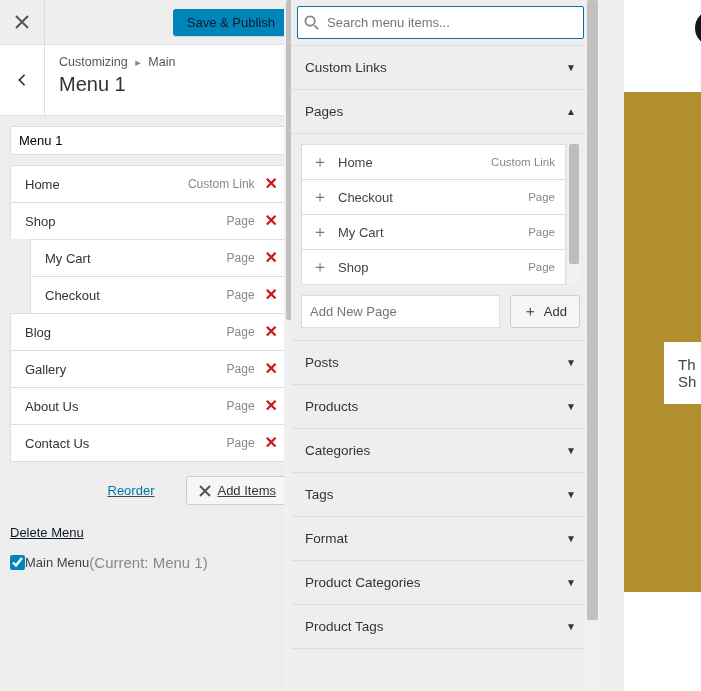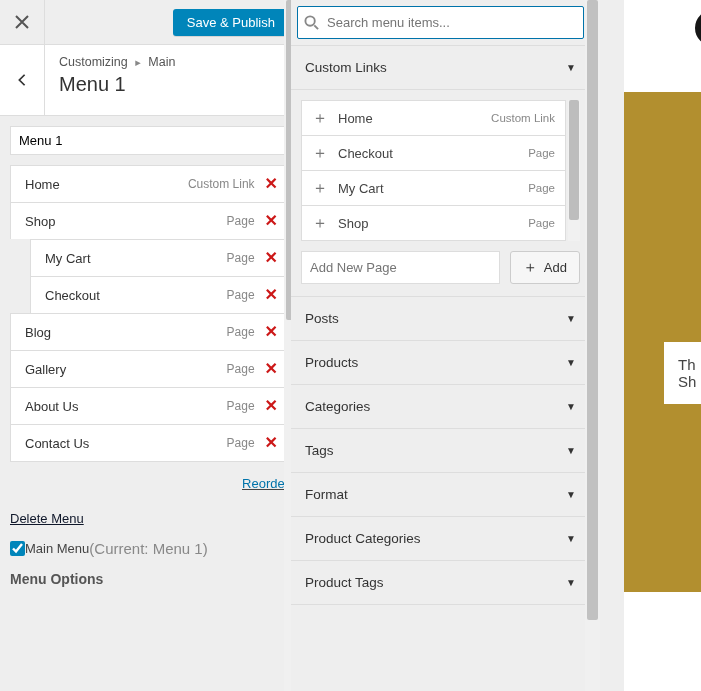--- a/index.html
+++ b/index.html
@@ -54,21 +54,21 @@
   }
   .close-x {
     width: 45px; height: 45px;
     display: flex; align-items: center; justify-content: center;
     color: #444; font-size: 18px;
     border-right: 1px solid #ddd;
     cursor: pointer;
   }
   .btn-primary {
     background: #0085ba;
-    color: #ffffff;
+    color: #0f172a;
     border: none;
     border-radius: 3px;
     padding: 6px 14px;
     font-size: 13px;
     cursor: pointer;
     box-shadow: 0 1px 0 rgba(0,0,0,.1);
   }
   .crumb-row {
     display: flex;
     align-items: flex-start;
@@ -408,31 +408,36 @@
           <span class="mi-label">Contact Us</span>
           <span class="mi-right">
               <span class="mi-type">Page</span>
               <span class="mi-remove">✕</span>
             </span>
         </div>
       </div>
 
       <div class="actions-row">
         <span class="link-blue">Reorder</span>
+        <button class="btn-secondary">
+          <svg width="12" height="12" viewBox="0 0 12 12">
+              <path d="M1 1 L11 11 M11 1 L1 11" stroke="#555" stroke-width="2"></path>
+            </svg>
+          <span>Add Items</span>
+        </button>
       </div>
 
       <a class="delete-link">Delete Menu</a>
 
       <label class="checkbox-row">
         <input type="checkbox" checked="" style="">
         <span>Main Menu</span>
         <span class="sub">(Current: Menu 1)</span>
       </label>
 
-      <div class="section-heading">Menu Options</div>
     </div>
   </div>
   <div class="scrollbar-left">
     <div class="scrollbar-thumb"></div>
   </div>
 </div>
 
 <div class="panel-right">
   <div class="search-wrap">
     <div class="search-box">
@@ -445,20 +450,24 @@
       <input placeholder="Search menu items..." style="">
     </div>
   </div>
 
   <div class="accordion">
     <div class="acc-head">
       <span>Custom Links</span>
       <span class="caret">▼</span>
     </div>
 
+    <div class="acc-head">
+      <span>Pages</span>
+      <span class="caret">▲</span>
+    </div>
     <div class="acc-body">
       <div class="page-list-wrap">
         <div style="padding-right:14px;">
           <div class="page-item">
             <span class="pi-left">
                 <span class="pi-plus">＋</span>
                 <span>Home</span>
               </span>
             <span class="pi-type">Custom Link</span>
           </div>

